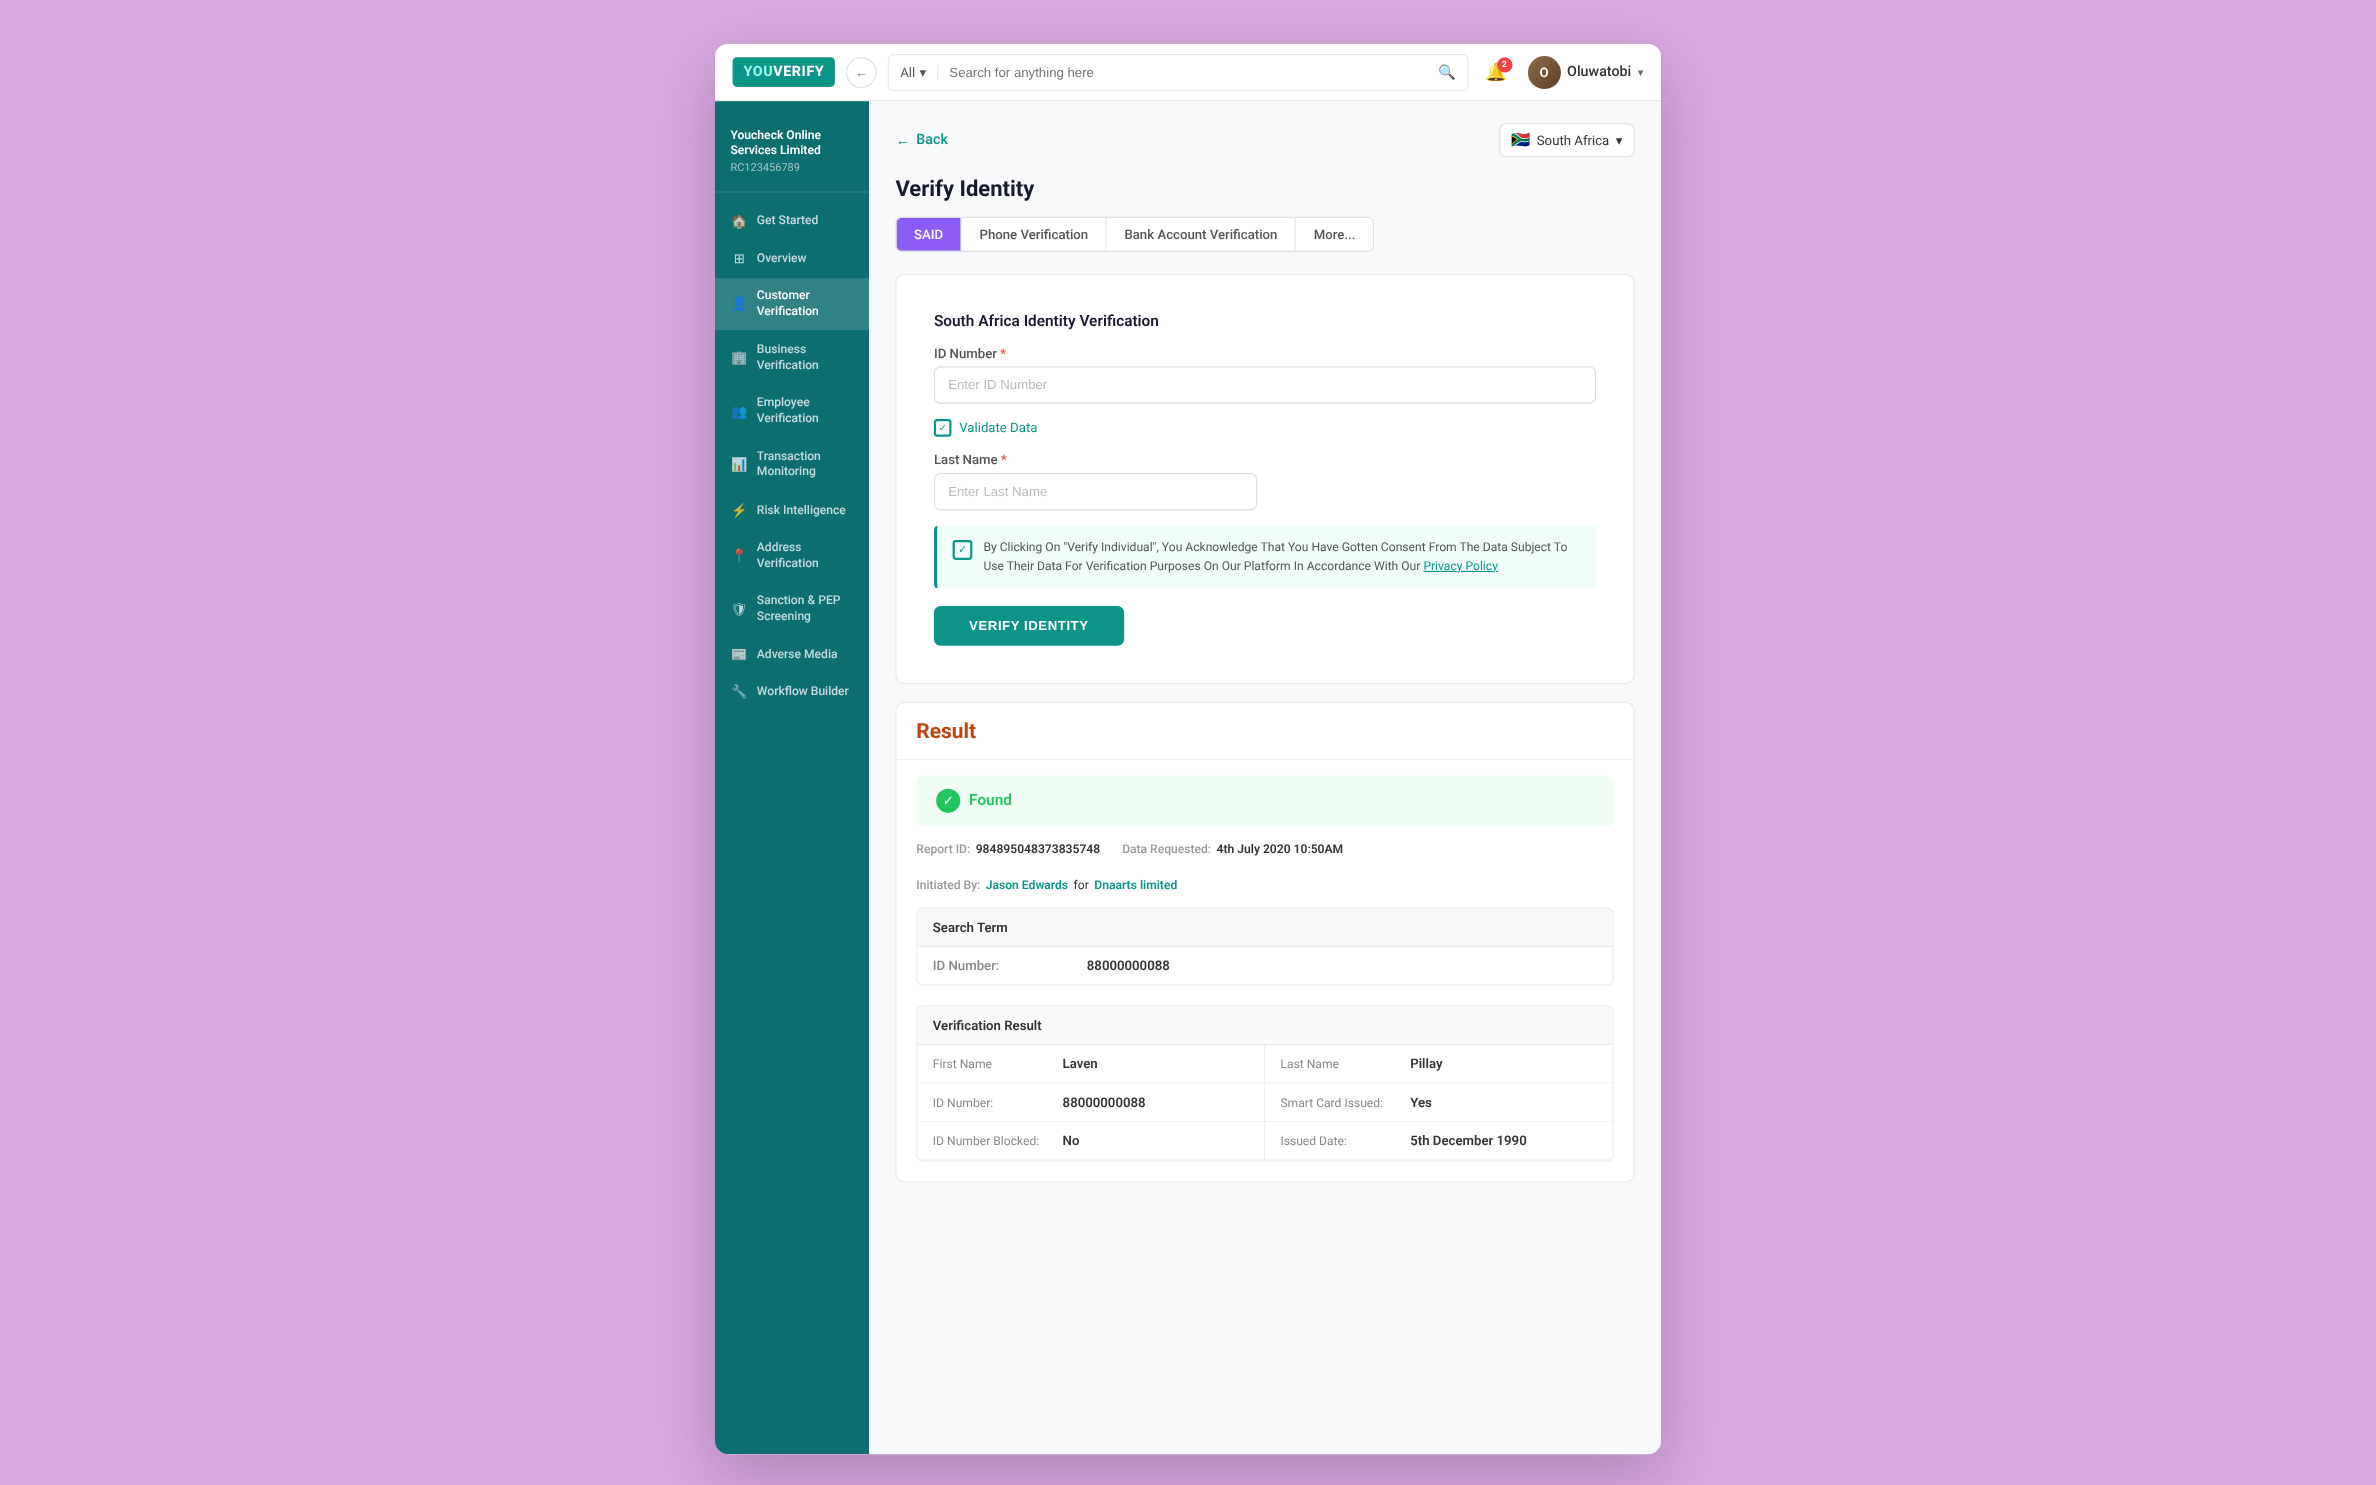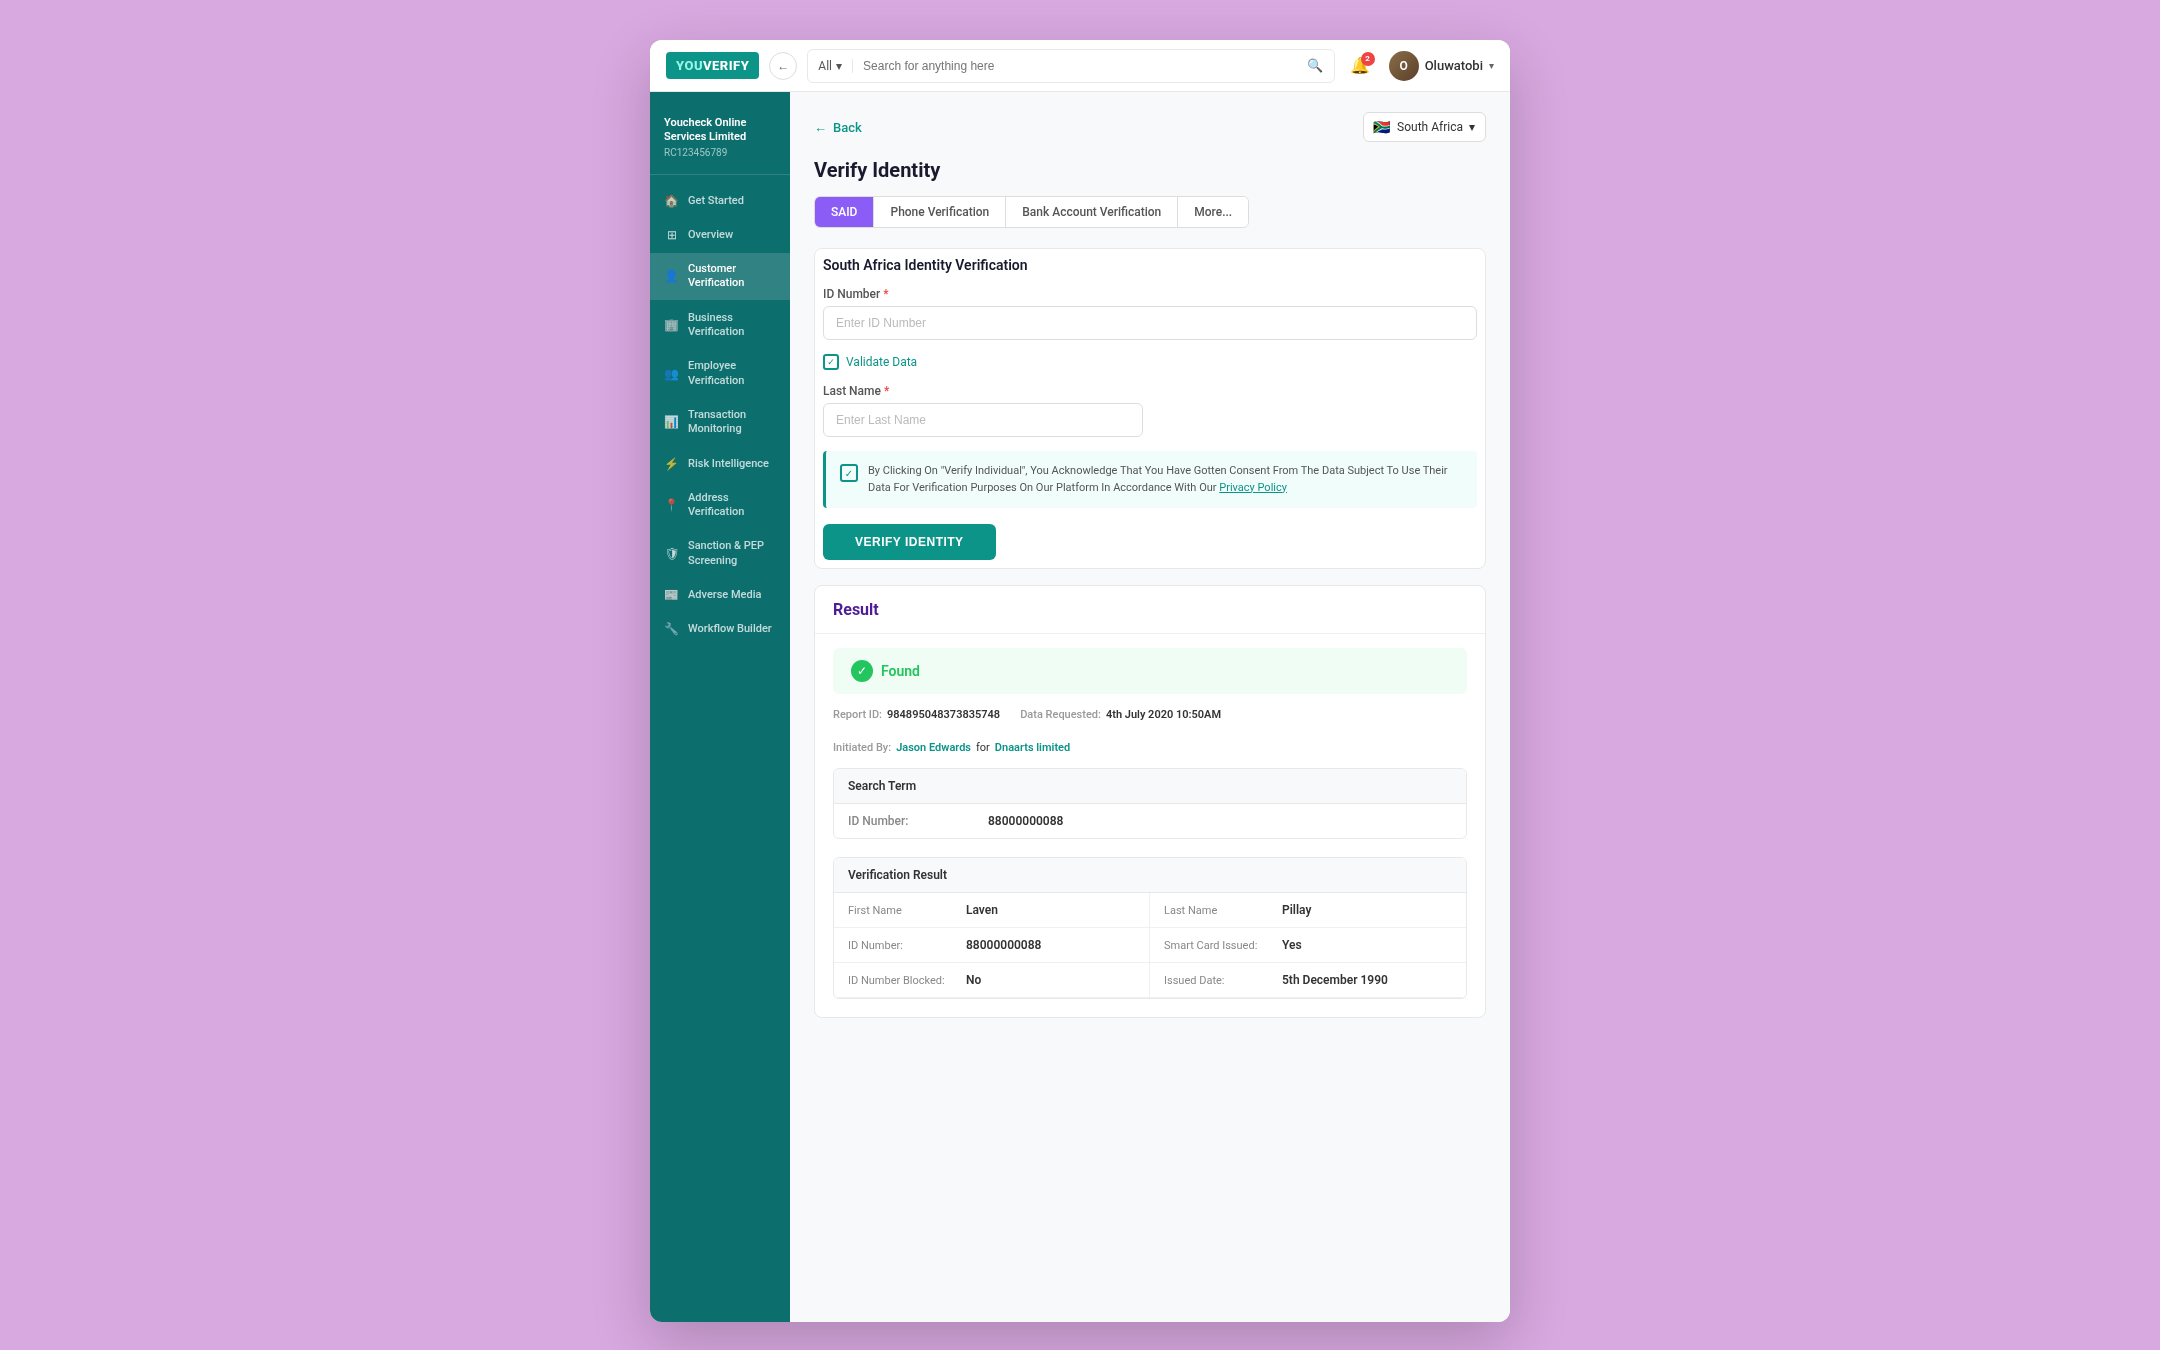--- a/index.html
+++ b/index.html
@@ -228,21 +228,21 @@
     .tab:last-child { border-right: none; }
     .tab.active {
       background: #8b5cf6;
       color: white;
     }
 
     
     .form-section {
       background: white;
       border-radius: 8px;
-      padding: 8px;
+      padding: 34px;
       margin-bottom: 16px;
       border: 1px solid #e8e8e8;
     }
     .section-title {
       font-size: 14px;
       font-weight: 600;
       color: #1a1a2e;
       margin-bottom: 14px;
     }
     .form-group {
@@ -330,23 +330,23 @@
     }
 
     
     .result-section {
       background: white;
       border-radius: 8px;
       border: 1px solid #e8e8e8;
       overflow: hidden;
     }
     .result-title {
-      font-size: 16px;
+      font-size: 19px;
       font-weight: 700;
-      color: #4c1d95;
+      color: #c2410c;
       padding: 14px 18px;
       border-bottom: 1px solid #f0f0f0;
     }
     .found-banner {
       background: #f0fdf4;
       display: flex; align-items: center; gap: 8px;
       padding: 12px 18px;
       margin: 0 18px;
       border-radius: 6px;
       margin-top: 14px;

